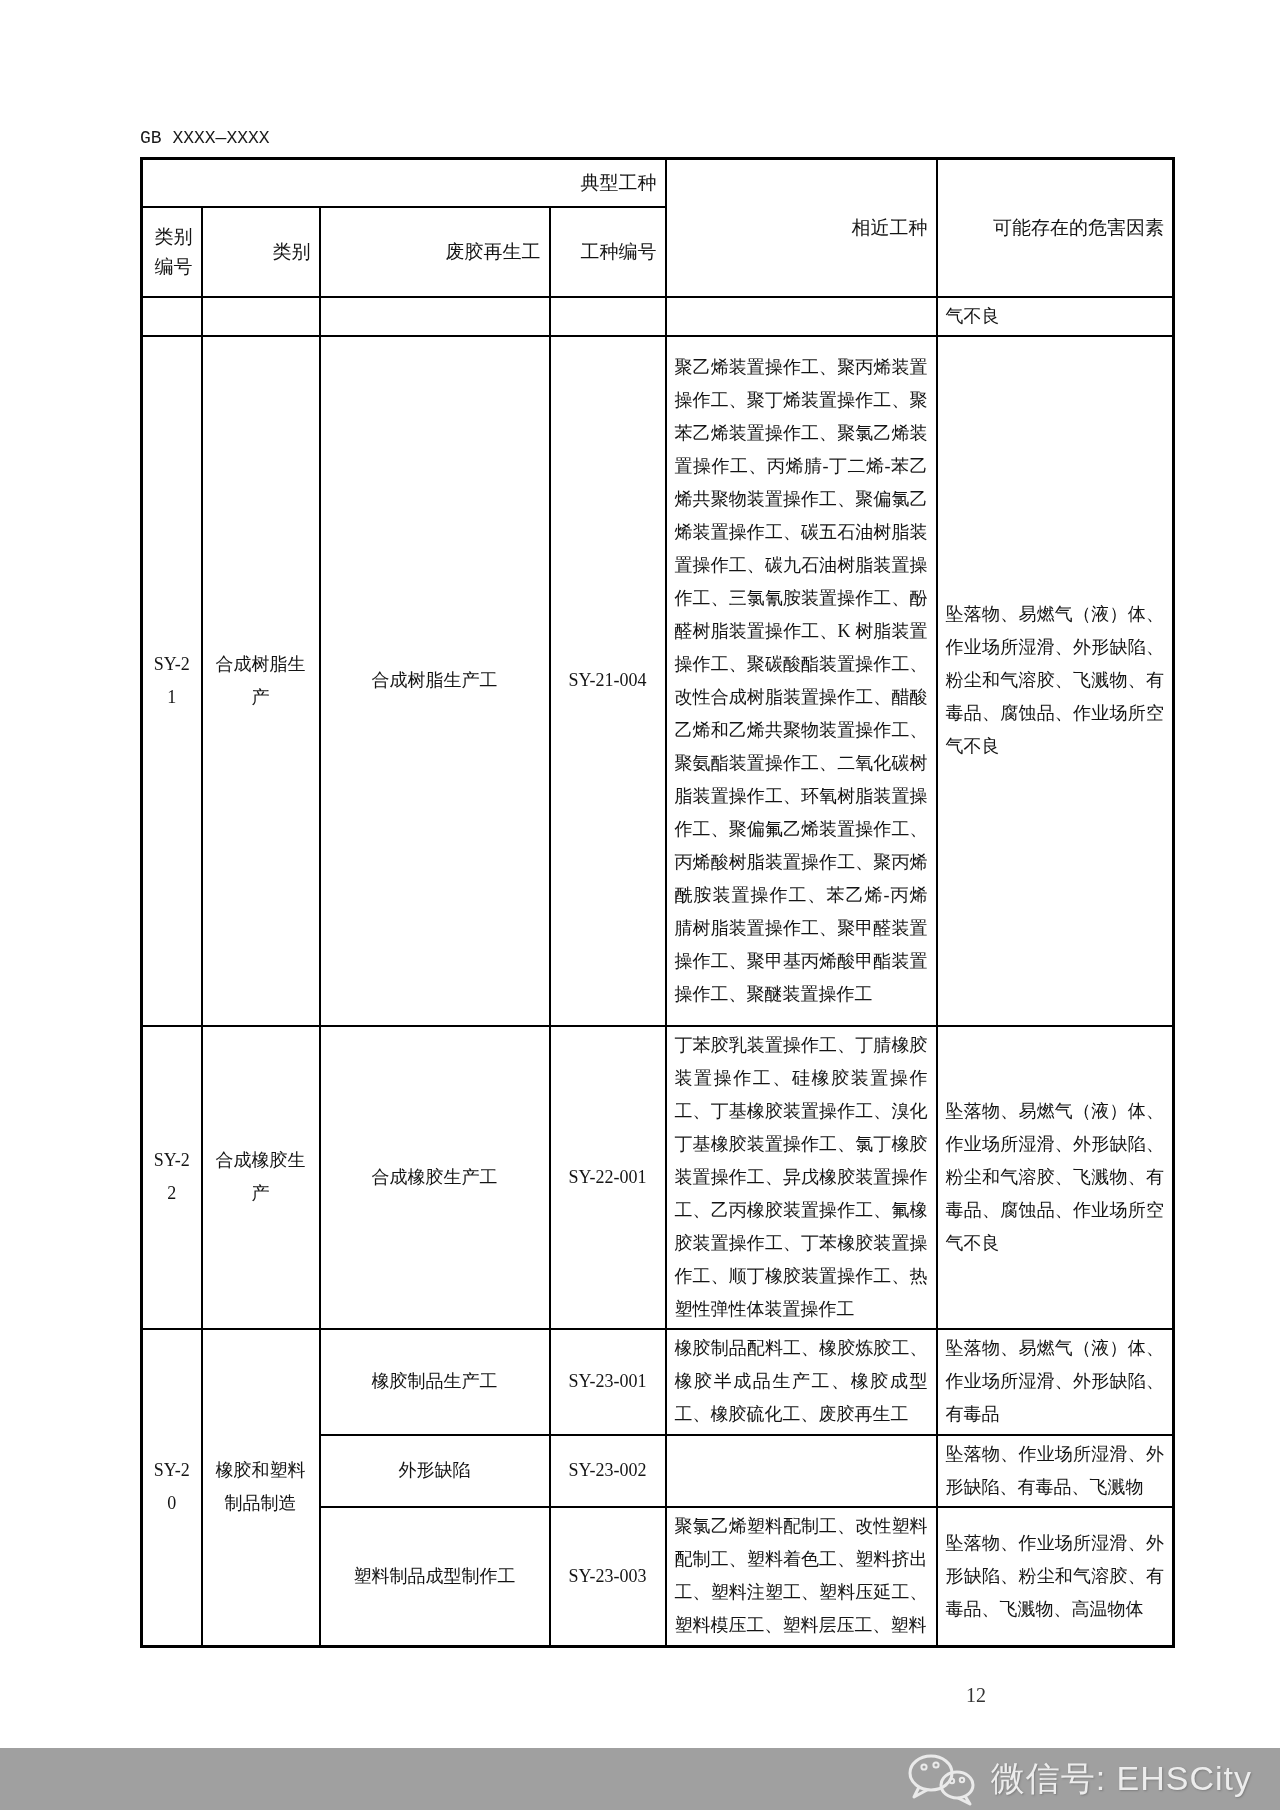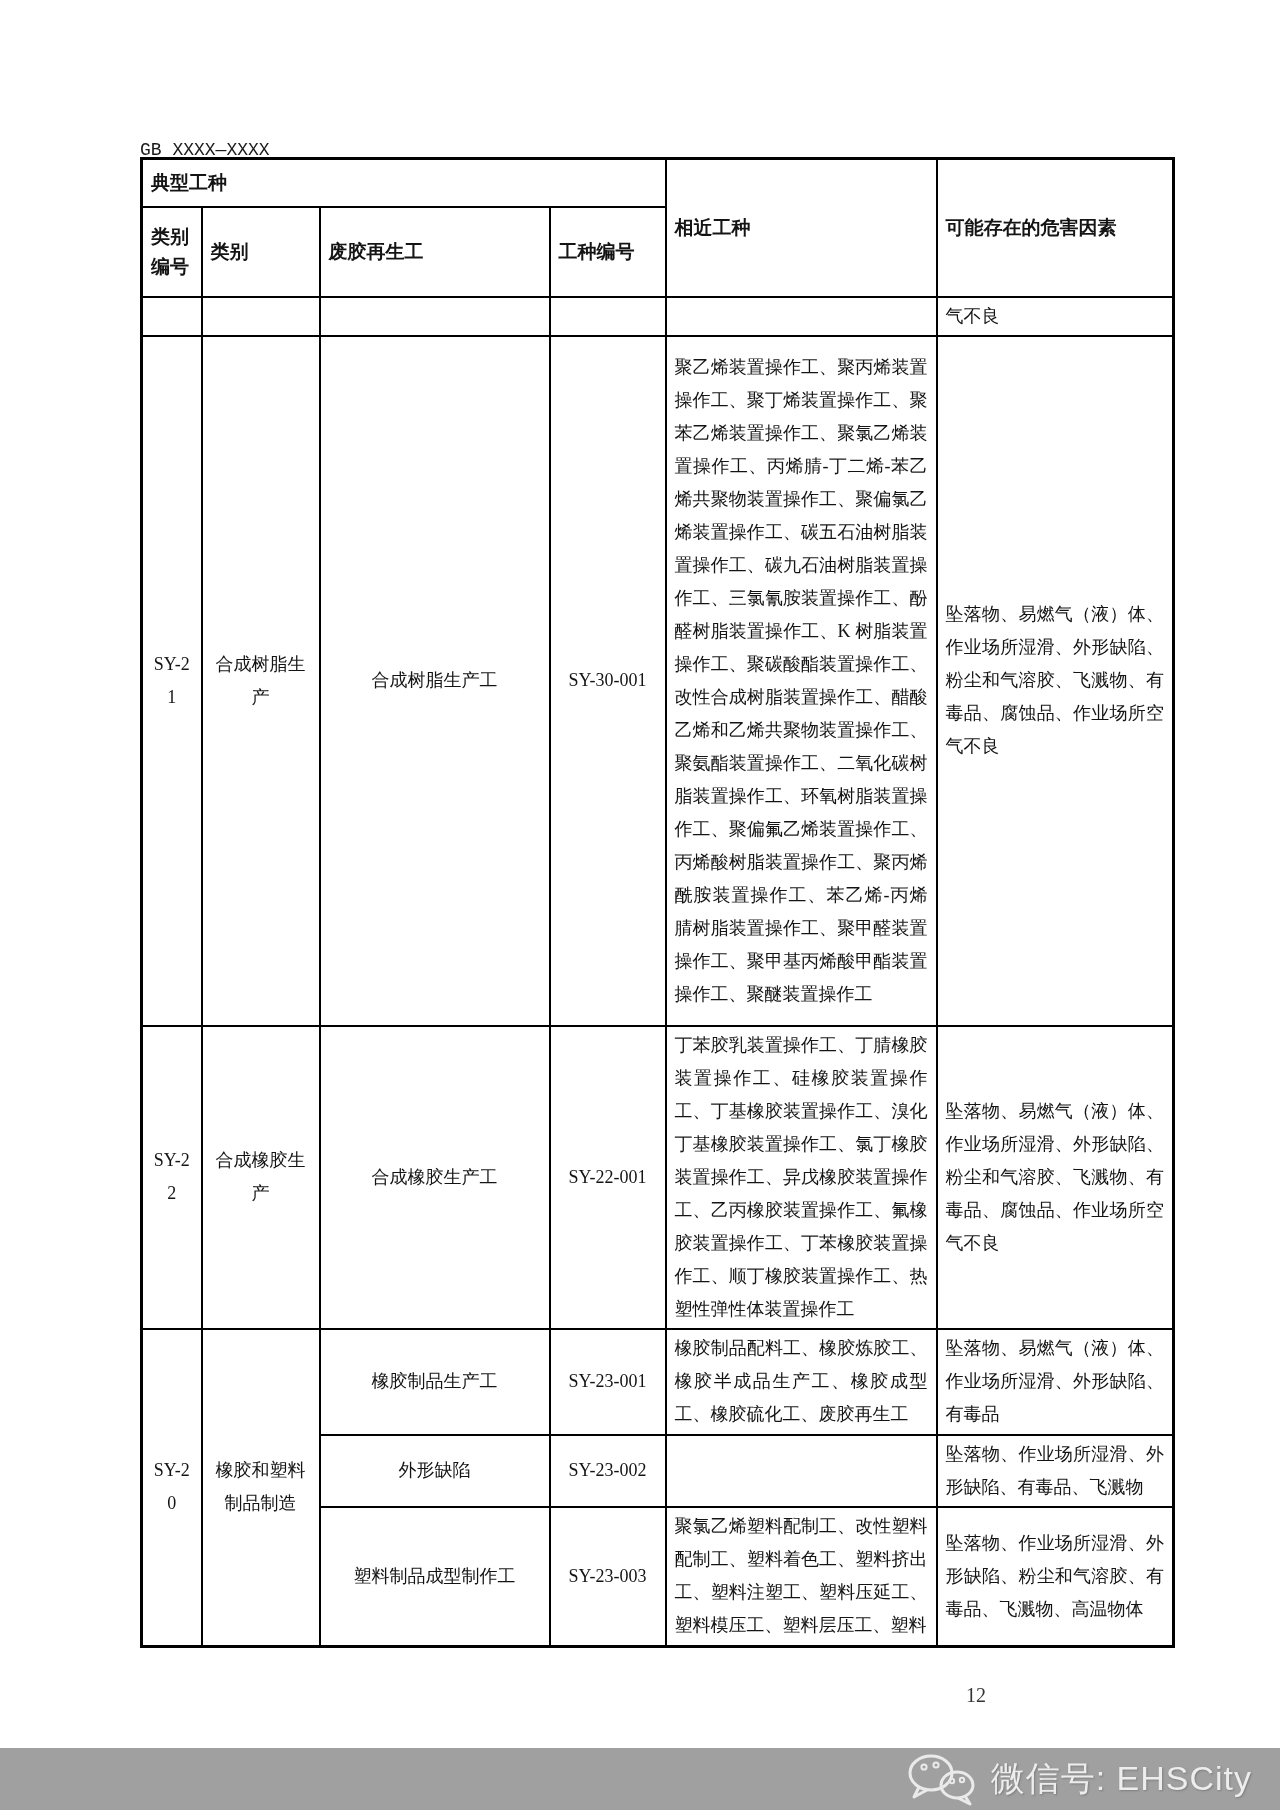--- a/index.html
+++ b/index.html
@@ -6,39 +6,39 @@
   body{background:#ffffff;}
   .page{
     position:relative;
     width:1280px;height:1810px;
     background:#ffffff;
     overflow:hidden;
     font-family:"Liberation Serif","DejaVu Serif",serif;
     color:#141414;
   }
   .doc-code{
-    position:absolute;left:140px;top:140px;
+    position:absolute;left:140px;top:128px;
     font-family:"Liberation Mono","DejaVu Sans Mono",monospace;
     font-size:18px;color:#1a1a1a;letter-spacing:0px;white-space:nowrap;
   }
   table.jobs{
     position:absolute;left:140px;top:157px;
     width:1032px;
     border-collapse:collapse;table-layout:fixed;
     border:3px solid #000;
     font-size:18px;line-height:33px;
   }
   table.jobs th,table.jobs td{
     border:2px solid #000;
     padding:2px 8px;
     vertical-align:middle;
     word-break:break-all;
     overflow:hidden;
   }
-  th{font-weight:bold;font-size:19px;text-align:left;line-height:30px;}
+  th{font-weight:normal;font-size:19px;text-align:right;line-height:30px;}
   .r1{height:48px;}
   .r2{height:90px;}
   .row-cont{height:27px;}
   .row-cont td{border-bottom:4px solid #000;}
   .row-sy21{height:690px;}
   .row-sy22{height:295px;}
   .row-23a{height:106px;}
   .row-23b{height:66px;}
   .row-23c{height:140px;}
   .row-23c td{border-bottom:4px solid #000;}
@@ -110,21 +110,21 @@
       <td></td>
       <td></td>
       <td class="cell-similar"></td>
       <td class="cell-hazards">气不良</td>
     </tr>
 
     <tr class="row-sy21">
       <td class="cell-center">SY-21</td>
       <td class="cell-category">合成树脂生产</td>
       <td class="cell-center">合成树脂生产工</td>
-      <td class="cell-center">SY-30-001</td>
+      <td class="cell-center">SY-21-004</td>
       <td class="cell-similar">聚乙烯装置操作工、聚丙烯装置操作工、聚丁烯装置操作工、聚苯乙烯装置操作工、聚氯乙烯装置操作工、丙烯腈-丁二烯-苯乙烯共聚物装置操作工、聚偏氯乙烯装置操作工、碳五石油树脂装置操作工、碳九石油树脂装置操作工、三氯氰胺装置操作工、酚醛树脂装置操作工、K 树脂装置操作工、聚碳酸酯装置操作工、改性合成树脂装置操作工、醋酸乙烯和乙烯共聚物装置操作工、聚氨酯装置操作工、二氧化碳树脂装置操作工、环氧树脂装置操作工、聚偏氟乙烯装置操作工、丙烯酸树脂装置操作工、聚丙烯酰胺装置操作工、苯乙烯-丙烯腈树脂装置操作工、聚甲醛装置操作工、聚甲基丙烯酸甲酯装置操作工、聚醚装置操作工</td>
       <td class="cell-hazards">坠落物、易燃气（液）体、作业场所湿滑、外形缺陷、粉尘和气溶胶、飞溅物、有毒品、腐蚀品、作业场所空气不良</td>
     </tr>
 
     <tr class="row-sy22">
       <td class="cell-center">SY-22</td>
       <td class="cell-category">合成橡胶生产</td>
       <td class="cell-center">合成橡胶生产工</td>
       <td class="cell-center">SY-22-001</td>
       <td class="cell-similar">丁苯胶乳装置操作工、丁腈橡胶装置操作工、硅橡胶装置操作工、丁基橡胶装置操作工、溴化丁基橡胶装置操作工、氯丁橡胶装置操作工、异戊橡胶装置操作工、乙丙橡胶装置操作工、氟橡胶装置操作工、丁苯橡胶装置操作工、顺丁橡胶装置操作工、热塑性弹性体装置操作工</td>

